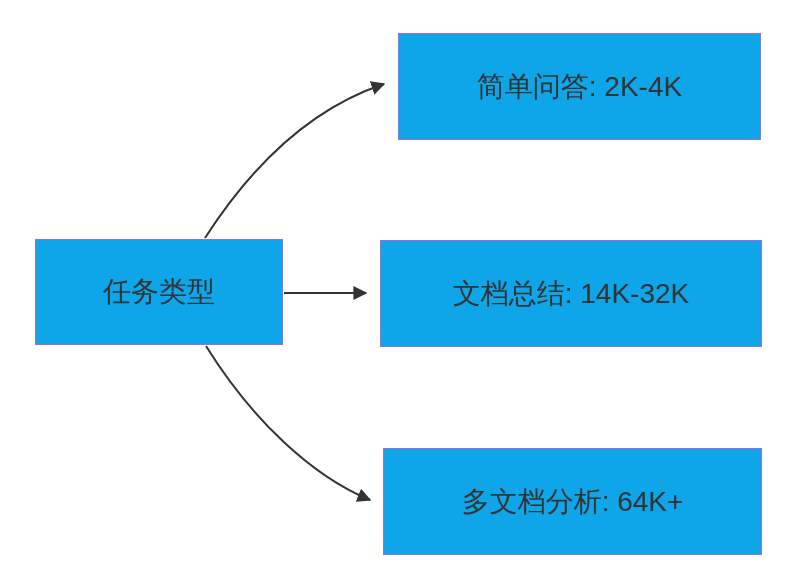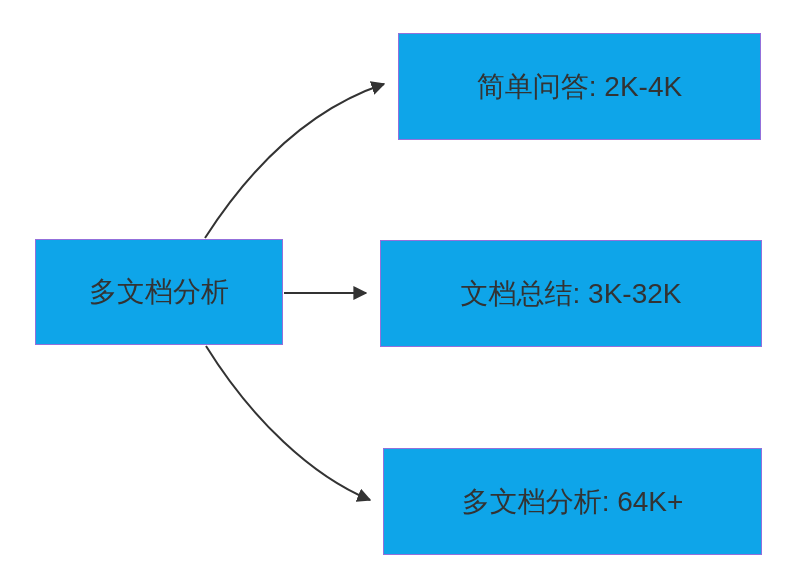--- a/index.html
+++ b/index.html
@@ -57,28 +57,28 @@
       <marker id="arrowhead" viewBox="0 0 10 10" refX="9" refY="5" markerWidth="7" markerHeight="7" orient="auto-start-reverse">
         <path d="M0,0 L10,5 L0,10 z" fill="#333333"></path>
       </marker>
     </defs>
     <path d="M205,238 C252,165 312,108 384,84" fill="none" stroke="#333333" stroke-width="2" marker-end="url(#arrowhead)"></path>
     <path d="M284,293 L366,293" fill="none" stroke="#333333" stroke-width="2" marker-end="url(#arrowhead)"></path>
     <path d="M206,346 C252,420 312,476 370,500" fill="none" stroke="#333333" stroke-width="2" marker-end="url(#arrowhead)"></path>
   </svg>
 
   <div class="node" id="node-root">
-    <span>多文档分析</span>
+    <span>任务类型</span>
   </div>
 
   <div class="node" id="node-child-0">
     <span>简单问答: 2K-4K</span>
   </div>
 
   <div class="node" id="node-child-1">
-    <span>文档总结: 3K-32K</span>
+    <span>文档总结: 14K-32K</span>
   </div>
 
   <div class="node" id="node-child-2">
     <span>多文档分析: 64K+</span>
   </div>
 
 </div>
 
 </body></html>

